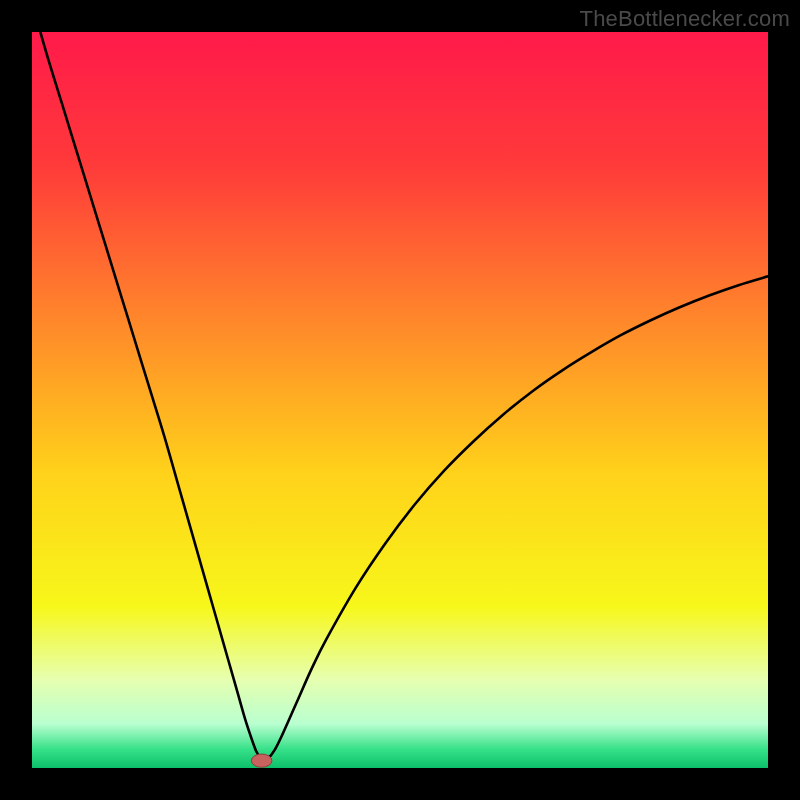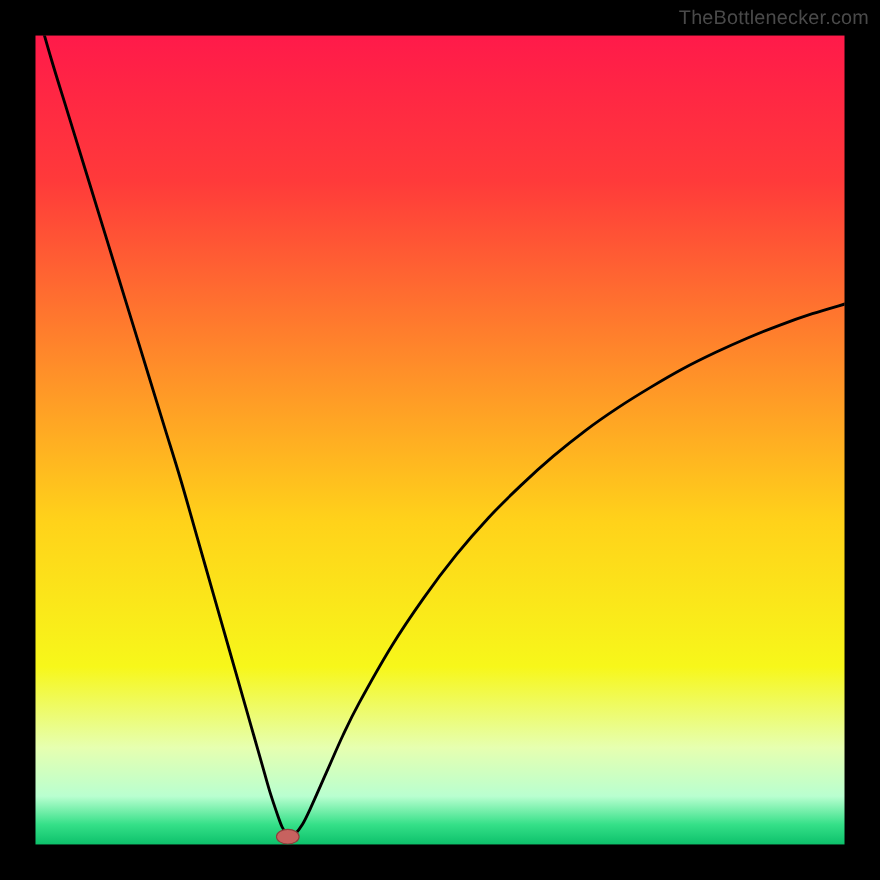--- a/index.html
+++ b/index.html
@@ -30,21 +30,21 @@
     left: 0;
     top: 0;
     width: 736px;
     height: 736px;
   }
   .watermark {
     position: absolute;
     top: 6px;
     right: 10px;
     color: #4a4a4a;
-    font-size: 18px;
+    font-size: 22px;
     font-weight: 400;
     letter-spacing: 0.2px;
   }
 </style>
 </head>
 <body>
 
 <div class="frame">
   <div class="plot-area">
     <svg class="plot-canvas" viewBox="0 0 736 736" preserveAspectRatio="none">

